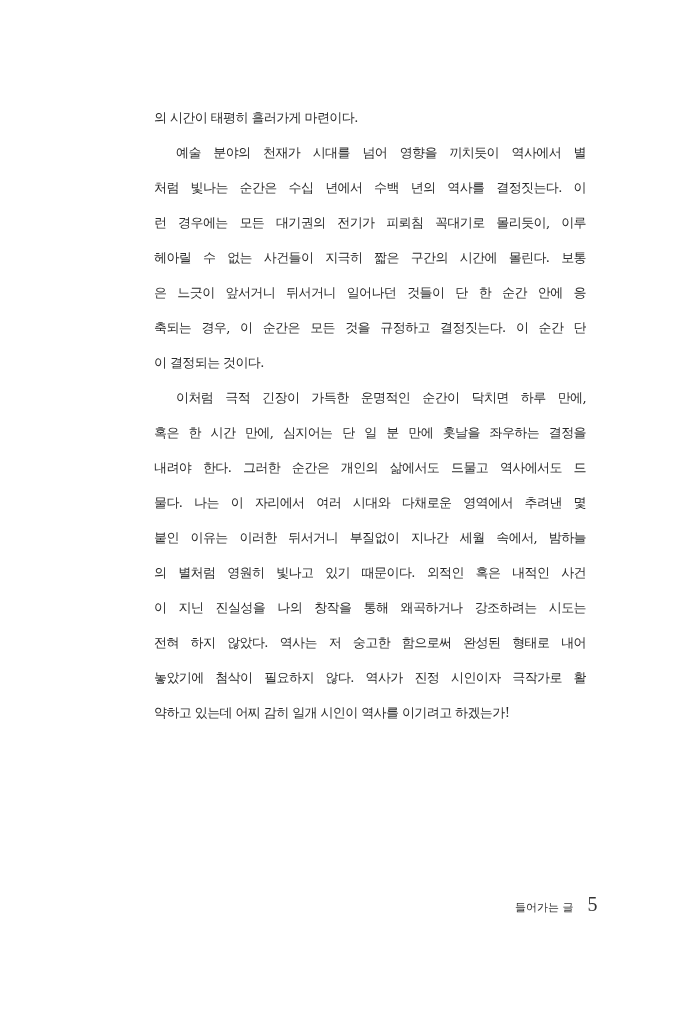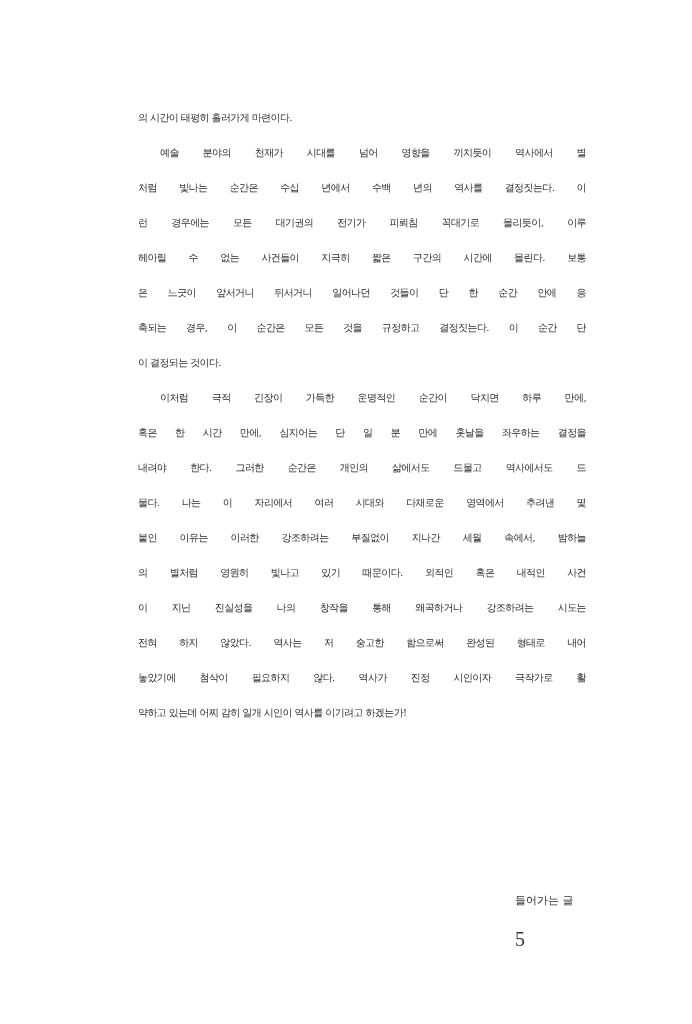--- a/index.html
+++ b/index.html
@@ -13,59 +13,59 @@
   }
   .page {
     position: absolute;
     left: 138px;
     top: 100px;
     width: 448px;
   }
   .line {
     height: 35px;
     line-height: 35px;
-    font-size: 10px;
+    font-size: 13px;
     text-align: justify;
     text-align-last: justify;
     white-space: nowrap;
     overflow: hidden;
     letter-spacing: -0.6px;
+    margin-left: 16px;
   }
   .line.last { text-align-last: left; }
   .line.indent { padding-left: 22px; }
   .folio {
     position: absolute;
     left: 515px;
     top: 893px;
     font-size: 11px;
     color: #333;
     display: flex;
     align-items: baseline;
-    gap: 20px;
-    flex-direction: column;
+    gap: 14px;
   }
   .folio .num { font-size: 20px; font-family: "Liberation Serif", serif; }
 </style>
 </head>
 <body>
 
 <div class="page">
   <div class="line last">의 시간이 태평히 흘러가게 마련이다.</div>
   <div class="line indent">예술 분야의 천재가 시대를 넘어 영향을 끼치듯이 역사에서 별</div>
   <div class="line">처럼 빛나는 순간은 수십 년에서 수백 년의 역사를 결정짓는다. 이</div>
   <div class="line">런 경우에는 모든 대기권의 전기가 피뢰침 꼭대기로 몰리듯이, 이루</div>
   <div class="line">헤아릴 수 없는 사건들이 지극히 짧은 구간의 시간에 몰린다. 보통</div>
   <div class="line">은 느긋이 앞서거니 뒤서거니 일어나던 것들이 단 한 순간 안에 응</div>
   <div class="line">축되는 경우, 이 순간은 모든 것을 규정하고 결정짓는다. 이 순간 단</div>
   <div class="line last">이 결정되는 것이다.</div>
   <div class="line indent">이처럼 극적 긴장이 가득한 운명적인 순간이 닥치면 하루 만에,</div>
   <div class="line">혹은 한 시간 만에, 심지어는 단 일 분 만에 훗날을 좌우하는 결정을</div>
   <div class="line">내려야 한다. 그러한 순간은 개인의 삶에서도 드물고 역사에서도 드</div>
   <div class="line">물다. 나는 이 자리에서 여러 시대와 다채로운 영역에서 추려낸 몇</div>
-  <div class="line">붙인 이유는 이러한 강조하려는 부질없이 지나간 세월 속에서, 밤하늘</div>
+  <div class="line">붙인 이유는 이러한 뒤서거니 부질없이 지나간 세월 속에서, 밤하늘</div>
   <div class="line">의 별처럼 영원히 빛나고 있기 때문이다. 외적인 혹은 내적인 사건</div>
   <div class="line">이 지닌 진실성을 나의 창작을 통해 왜곡하거나 강조하려는 시도는</div>
   <div class="line">전혀 하지 않았다. 역사는 저 숭고한 함으로써 완성된 형태로 내어</div>
   <div class="line">놓았기에 첨삭이 필요하지 않다. 역사가 진정 시인이자 극작가로 활</div>
   <div class="line last">약하고 있는데 어찌 감히 일개 시인이 역사를 이기려고 하겠는가!</div>
 </div>
 
 <div class="folio">
   <span>들어가는 글</span>
   <span class="num">5</span>

